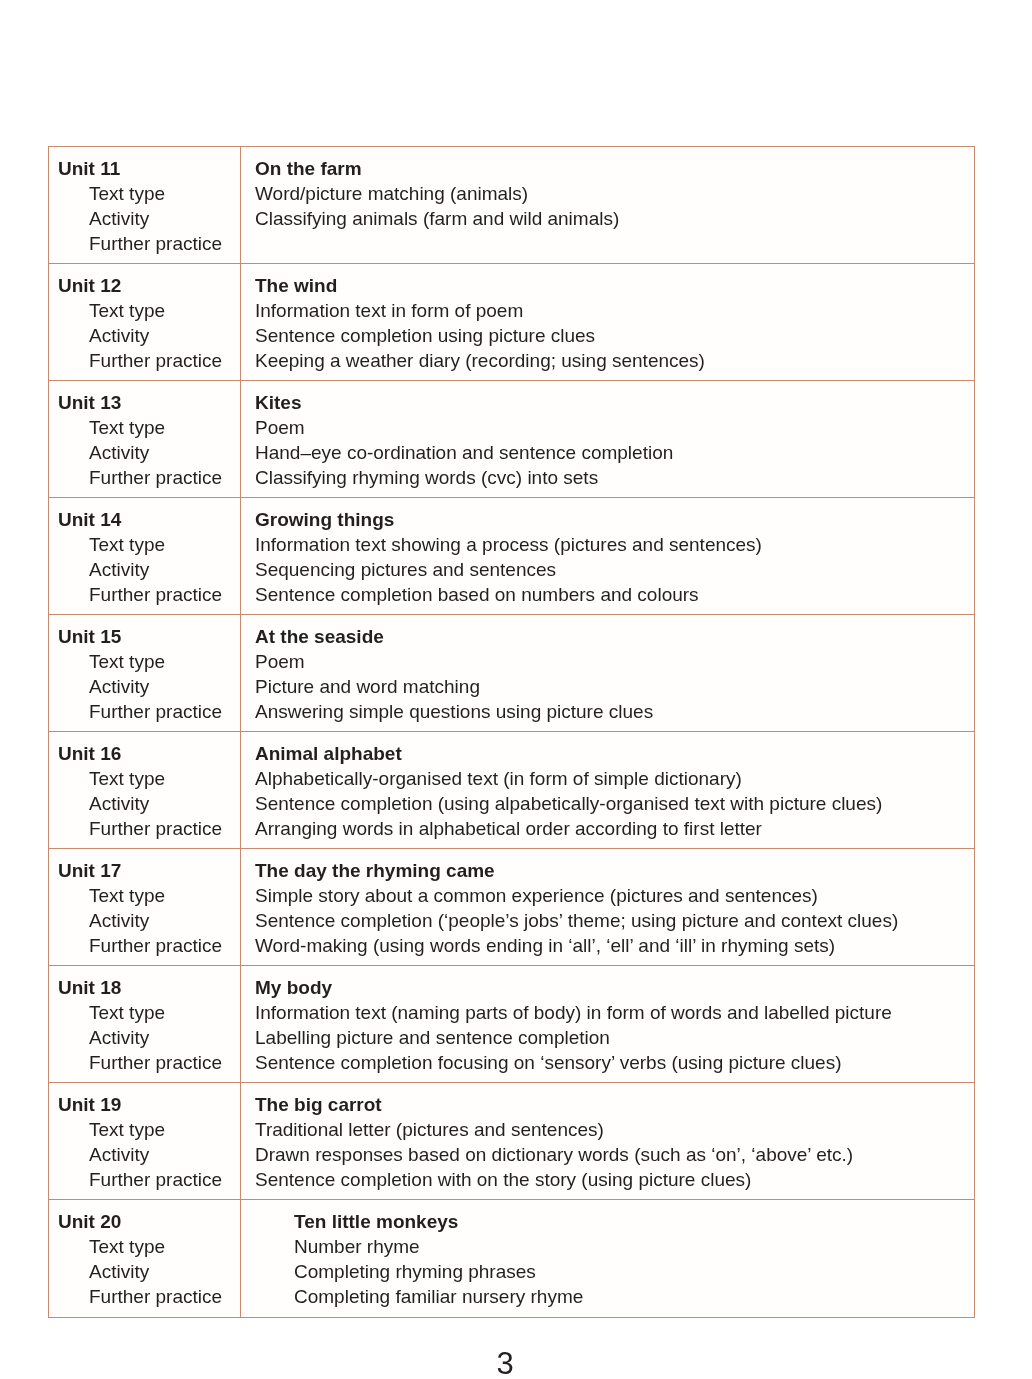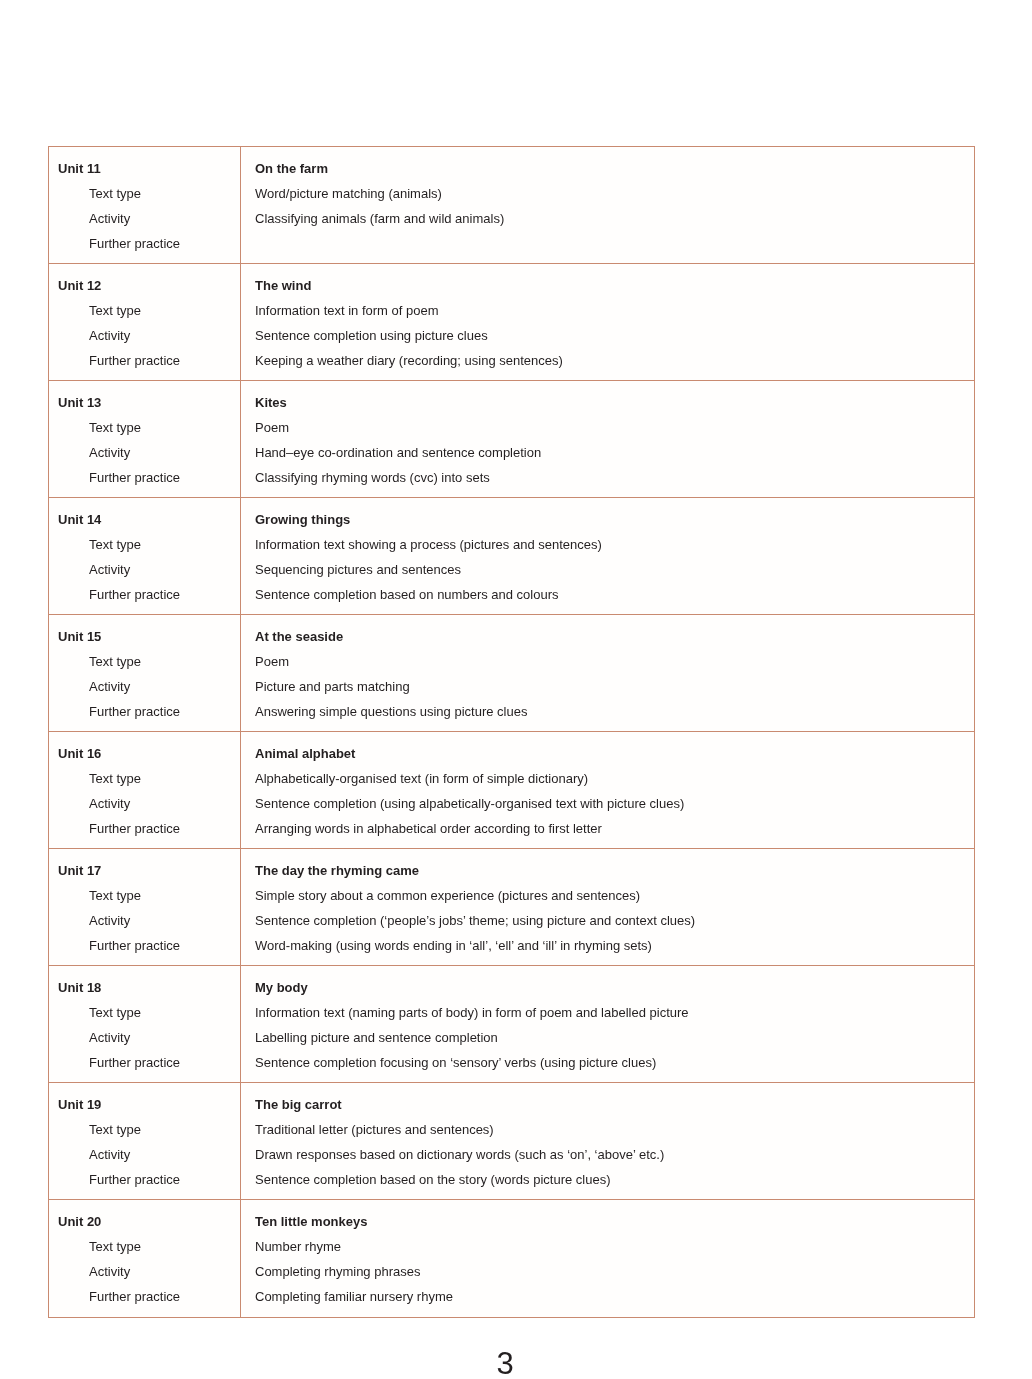--- a/index.html
+++ b/index.html
@@ -24,25 +24,26 @@
     background: #fffefd;
   }
   .unit-row {
     display: flex;
     height: 117px;
     border-bottom: 1px solid #c98a70;
     box-sizing: border-box;
   }
   .unit-row:last-child {
     border-bottom: none;
+    gap: 39px;
   }
   .cell {
     box-sizing: border-box;
     padding-top: 9px;
-    font-size: 13px;
+    font-size: 19px;
     line-height: 25px;
     overflow: hidden;
   }
   .cell.left {
     width: 192px;
     flex: 0 0 192px;
     border-right: 1px solid #c98a70;
     padding-left: 9px;
   }
   .cell.right {
@@ -133,21 +134,21 @@
   <div class="unit-row">
     <div class="cell left">
       <div class="unit-number">Unit 15</div>
       <div class="row-label">Text type</div>
       <div class="row-label">Activity</div>
       <div class="row-label">Further practice</div>
     </div>
     <div class="cell right">
       <div class="unit-topic">At the seaside</div>
       <div class="detail">Poem</div>
-      <div class="detail">Picture and parts matching</div>
+      <div class="detail">Picture and word matching</div>
       <div class="detail">Answering simple questions using picture clues</div>
     </div>
   </div>
 
   <div class="unit-row">
     <div class="cell left">
       <div class="unit-number">Unit 16</div>
       <div class="row-label">Text type</div>
       <div class="row-label">Activity</div>
       <div class="row-label">Further practice</div>
@@ -177,38 +178,38 @@
 
   <div class="unit-row">
     <div class="cell left">
       <div class="unit-number">Unit 18</div>
       <div class="row-label">Text type</div>
       <div class="row-label">Activity</div>
       <div class="row-label">Further practice</div>
     </div>
     <div class="cell right">
       <div class="unit-topic">My body</div>
-      <div class="detail">Information text (naming parts of body) in form of poem and labelled picture</div>
+      <div class="detail">Information text (naming parts of body) in form of words and labelled picture</div>
       <div class="detail">Labelling picture and sentence completion</div>
       <div class="detail">Sentence completion focusing on ‘sensory’ verbs (using picture clues)</div>
     </div>
   </div>
 
   <div class="unit-row">
     <div class="cell left">
       <div class="unit-number">Unit 19</div>
       <div class="row-label">Text type</div>
       <div class="row-label">Activity</div>
       <div class="row-label">Further practice</div>
     </div>
     <div class="cell right">
       <div class="unit-topic">The big carrot</div>
       <div class="detail">Traditional letter (pictures and sentences)</div>
       <div class="detail">Drawn responses based on dictionary words (such as ‘on’, ‘above’ etc.)</div>
-      <div class="detail">Sentence completion based on the story (words picture clues)</div>
+      <div class="detail">Sentence completion with on the story (using picture clues)</div>
     </div>
   </div>
 
   <div class="unit-row">
     <div class="cell left">
       <div class="unit-number">Unit 20</div>
       <div class="row-label">Text type</div>
       <div class="row-label">Activity</div>
       <div class="row-label">Further practice</div>
     </div>

